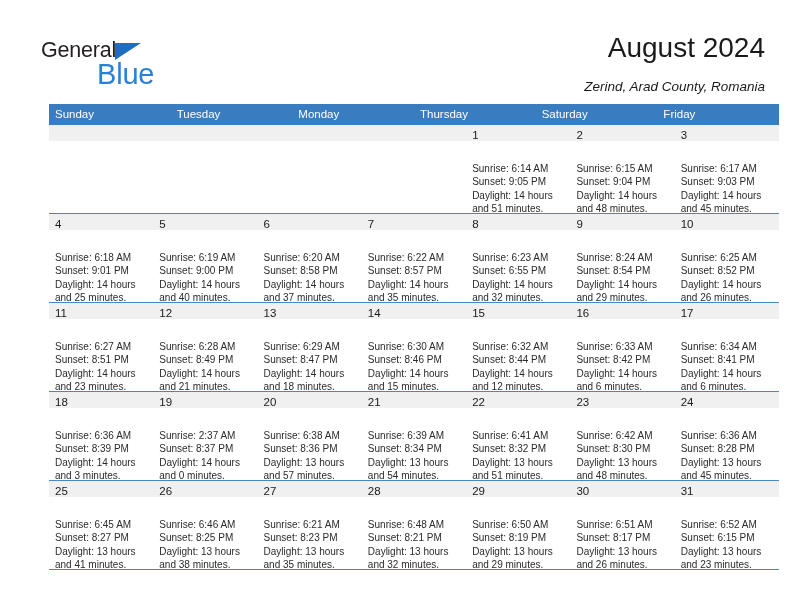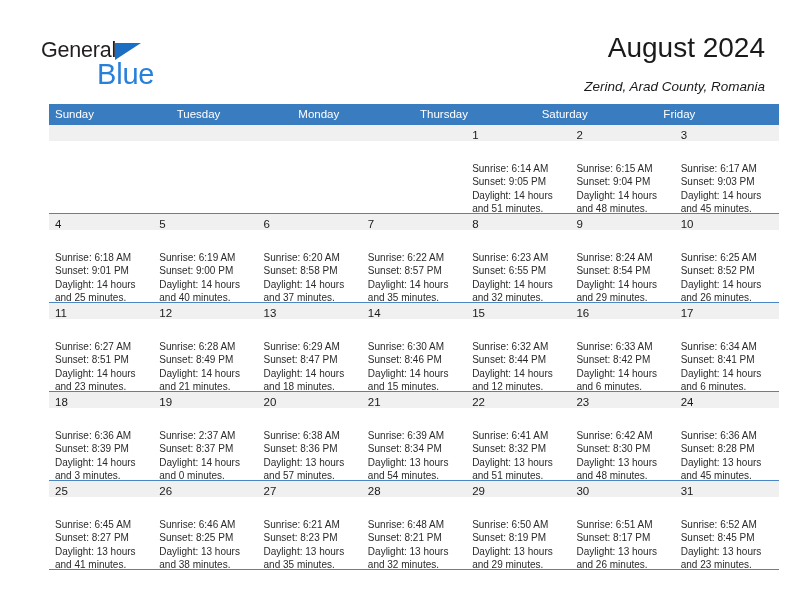--- a/index.html
+++ b/index.html
@@ -462,21 +462,21 @@
           <div>Sunrise: 6:51 AM</div>
           <div>Sunset: 8:17 PM</div>
           <div>Daylight: 13 hours</div>
           <div>and 26 minutes.</div>
         </div>
       </div>
       <div class="cell">
         <div class="daynum-band"><span class="daynum">31</span></div>
         <div class="info">
           <div>Sunrise: 6:52 AM</div>
-          <div>Sunset: 8:45 PM</div>
+          <div>Sunset: 6:15 PM</div>
           <div>Daylight: 13 hours</div>
           <div>and 23 minutes.</div>
         </div>
       </div>
     </div>
 
   </div>
 </div>
 
 </body></html>

